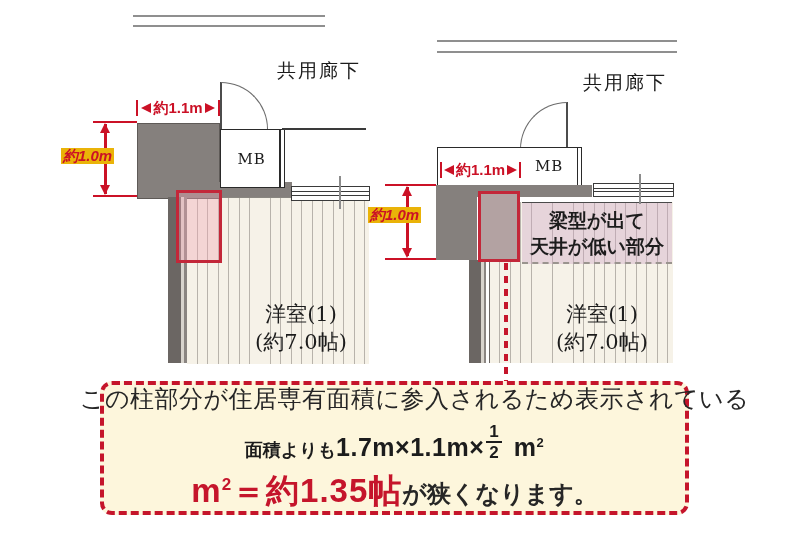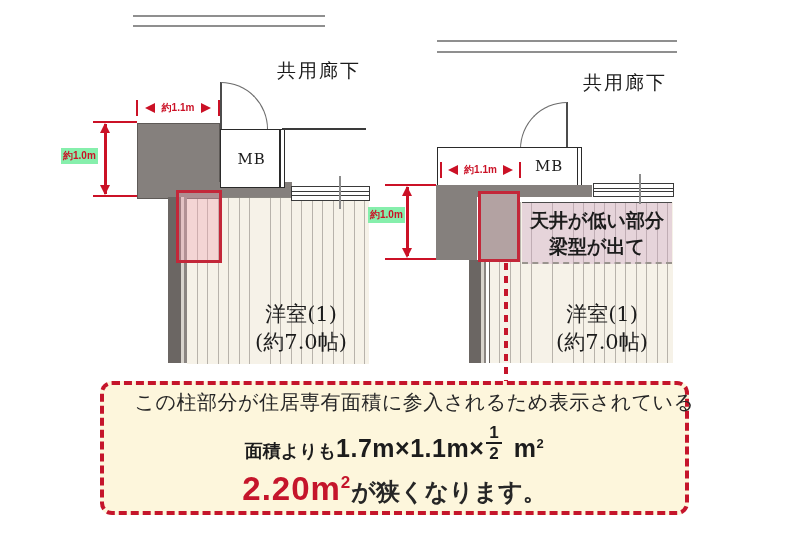--- a/index.html
+++ b/index.html
@@ -40,43 +40,43 @@
   
   .door-leaf{width:1.5px;background:#4c4c4c;}
   .door-arc-right{border-top:1.3px solid #6a6a6a;border-right:1.3px solid #6a6a6a;border-top-right-radius:100% 100%;}
   .door-arc-left{border-top:1.3px solid #6a6a6a;border-left:1.3px solid #6a6a6a;border-top-left-radius:100% 100%;}
   
   .hl-rect{border:3px solid #c32739;}
   .hl-translucent{background:rgba(242,166,178,0.38);}
   .hl-solid{background:#b3a2a2;}
   
   .dim{--red:#cb1126;}
-  .dim-text{color:#cb1126;font-size:10px;font-weight:bold;white-space:nowrap;line-height:16px;}
+  .dim-text{color:#cb1126;font-size:15px;font-weight:bold;white-space:nowrap;line-height:16px;}
   .dim-bar-v{width:2px;background:#cb1126;}
   .dim-bar-h{height:2px;background:#cb1126;}
   .dim-line-v{width:2.5px;background:#cb1126;}
   .arr{width:0;height:0;}
   .arr-l{border-top:5px solid transparent;border-bottom:5px solid transparent;border-right:10px solid #cb1126;}
   .arr-r{border-top:5px solid transparent;border-bottom:5px solid transparent;border-left:10px solid #cb1126;}
   .arr-u{border-left:5px solid transparent;border-right:5px solid transparent;border-bottom:10px solid #cb1126;}
   .arr-d{border-left:5px solid transparent;border-right:5px solid transparent;border-top:10px solid #cb1126;}
   .hdim{display:flex;align-items:center;justify-content:space-between;}
-  .vdim-label{background:#86efac;padding:0 2px;}
+  .vdim-label{background:#eab308;padding:0 2px;font-style:italic;}
   
   .dash-connector{
     width:4px;
     background-image:repeating-linear-gradient(180deg,#c5152b 0 7px,transparent 7px 13px);
   }
   
   .note-box{
     background:#fdf6dc;border:4px dashed #c5152b;border-radius:12px;
     display:flex;flex-direction:column;align-items:center;justify-content:center;
     gap:7px;box-sizing:border-box;
   }
-  .note-line1{font-size:20px;color:#262626;letter-spacing:0.5px;white-space:nowrap;margin-left:40px;}
+  .note-line1{font-size:24px;color:#262626;letter-spacing:0.5px;white-space:nowrap;margin-left:40px;}
   .note-line2{display:flex;align-items:flex-end;color:#1c1c1c;white-space:nowrap;}
   .note-prefix{font-size:18px;font-weight:600;}
   .note-formula{font-size:25px;font-weight:bold;letter-spacing:0.5px;}
   .frac{display:inline-flex;flex-direction:column;align-items:center;vertical-align:middle;margin:0 2px;}
   .frac .num,.frac .den{font-size:17px;font-weight:bold;line-height:19px;padding:0 3px;}
   .frac .den{border-top:2px solid #1c1c1c;}
   .gap8{display:inline-block;width:10px;}
   sup.sq{font-size:13px;font-weight:bold;vertical-align:super;line-height:0;}
   .note-line3{display:flex;align-items:baseline;white-space:nowrap;}
   .red-big{color:#c5152b;font-size:33px;font-weight:bold;letter-spacing:1px;}
@@ -156,22 +156,22 @@
         <div class="dim-text">約1.1m</div>
         <div class="arr arr-r"></div>
         <div class="dim-bar-v" style="height:16px;"></div>
       </div>
     </div>
 
     <div class="abs room no-top" style="left:489px;top:202px;width:183px;height:161px;"></div>
 
     <div class="abs beam-area" style="left:522px;top:202px;width:150px;height:59px;"></div>
     <div class="abs serif beam-note" style="left:524px;top:207px;width:146px;">
+      <div>梁型が出て</div>
       <div>天井が低い部分</div>
-      <div>梁型が出て</div>
     </div>
 
     <div class="abs gray-fill" style="left:436px;top:185px;width:156px;height:12px;"></div>
     <div class="abs gray-fill" style="left:436px;top:185px;width:41px;height:75px;"></div>
     <div class="abs wall-strip" style="left:469px;top:260px;width:17px;height:103px;"></div>
 
     <div class="abs railing" style="left:593px;top:183px;width:79px;height:12px;">
       <div class="rail-line" style="top:3.5px;"></div>
       <div class="rail-line" style="top:7px;"></div>
     </div>
@@ -200,19 +200,19 @@
       <span class="note-prefix">面積よりも</span>
       <span class="note-formula">1.7m×1.1m×</span>
       <span class="frac">
         <span class="num">1</span>
         <span class="den">2</span>
       </span>
       <span class="gap8"></span>
       <span class="note-formula"><span>m</span><sup class="sq">2</sup></span>
     </div>
     <div class="note-line3">
-      <span class="red-big">2.20</span>
       <span class="red-big"><span>m</span><sup class="sq">2</sup></span>
+      <span class="red-big">＝約1.35帖</span>
       <span class="line3-suffix">が狭くなります。</span>
     </div>
   </div>
 
 </div>
 
 </body></html>

